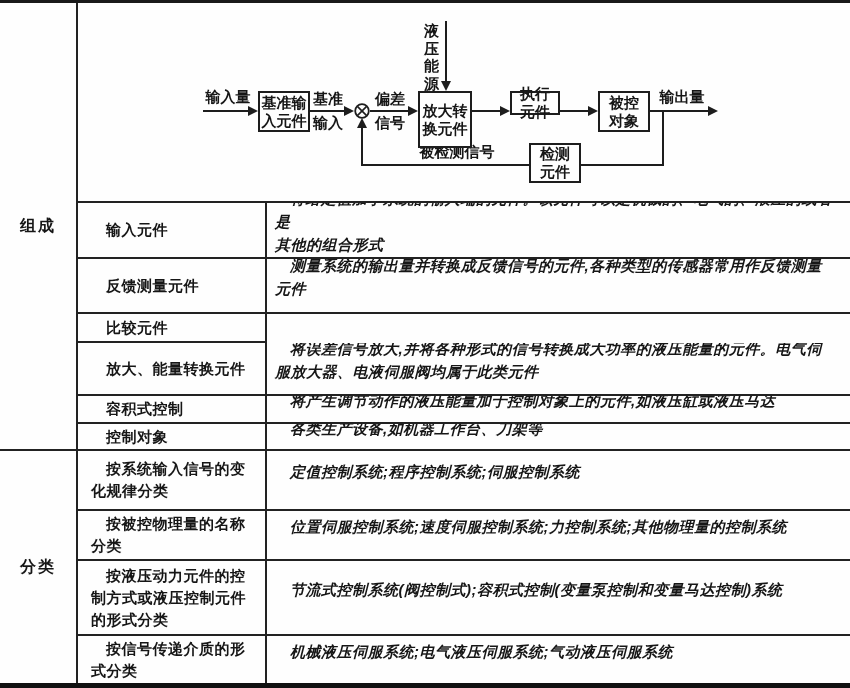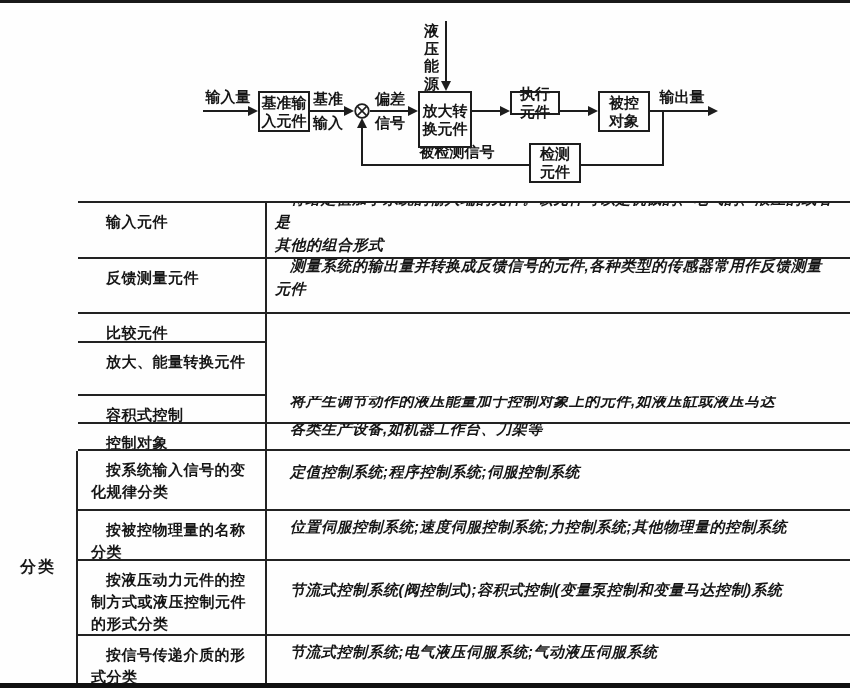--- a/index.html
+++ b/index.html
@@ -12,21 +12,21 @@
     display:grid; width:850px; height:688px; box-sizing:border-box;
     grid-template-columns:78px 189px 583px;
     grid-template-rows:200px 56px 55px 29px 53px 28px 27px 60px 50px 75px 47px;
     border-top:3px solid #1a1a1a; border-bottom:5px solid #111;
   }
   .c{box-sizing:border-box; overflow:hidden; background:transparent;}
   .b-r{border-right:2px solid #222;}
   .b-b{border-bottom:2px solid #222;}
   .sec{display:flex; align-items:center; justify-content:center;
        font-size:16px; font-weight:700; letter-spacing:2px;}
-  .term{display:flex; align-items:flex-start; padding:8px 6px 0 13px;}
+  .term{display:flex; align-items:center; padding:0 6px 0 13px;}
   .term p{margin:0; font-size:15px; font-weight:700; line-height:22px;
           text-indent:1em; white-space:pre-line; letter-spacing:0.5px;}
   .desc{display:flex; align-items:center; padding:0 10px 17px 8px;font-style:italic;}
   .desc p{margin:0; font-size:15px; font-weight:700; line-height:23px;
           text-indent:1em; white-space:pre-line; letter-spacing:0.5px;}
   
   .diag{position:relative;}
   .dbox{position:absolute; box-sizing:border-box; border:2px solid #1d1d1d; background:#fefefe;
         display:flex; align-items:center; justify-content:center; text-align:center;
         font-size:15px; font-weight:700; line-height:18px; white-space:pre-line; z-index:3;}
@@ -44,20 +44,23 @@
          border-left:5px solid transparent; border-right:5px solid transparent;
          border-bottom:10px solid #1d1d1d;}
   .sum{position:absolute; z-index:3;}
 </style>
 </head>
 <body>
 
 <div class="page">
   <div class="grid">
 
+    <div class="c sec b-r b-b" style="grid-area:1/1/8/2">
+      <span>组成</span>
+    </div>
     <div class="c sec b-r" style="grid-area:8/1/12/2">
       <span>分类</span>
     </div>
 
     <div class="c diag b-b" style="grid-area:1/2/2/4">
 
       <div class="hline" style="left:125px;top:107px;width:46px"></div>
       <div class="arr-r" style="left:170px;top:103px"></div>
 
       <div class="dlabel" style="left:126px;top:85px;width:48px;line-height:17px">输入量</div>
@@ -134,20 +137,24 @@
 元件</p>
       </div>
 
     <div class="c term b-r b-b" style="grid-area:4/2/5/3">
         <p>比较元件</p>
       </div>
 
     <div class="c term b-r b-b" style="grid-area:5/2/6/3">
         <p>放大、能量转换元件</p>
       </div>
+    <div class="c desc b-b" style="grid-area:5/3/6/4">
+        <p>将误差信号放大,并将各种形式的信号转换成大功率的液压能量的元件。电气伺
+服放大器、电液伺服阀均属于此类元件</p>
+      </div>
 
     <div class="c term b-r b-b" style="grid-area:6/2/7/3">
         <p>容积式控制</p>
       </div>
     <div class="c desc b-b" style="grid-area:6/3/7/4">
         <p>将产生调节动作的液压能量加于控制对象上的元件,如液压缸或液压马达</p>
       </div>
 
     <div class="c term b-r b-b" style="grid-area:7/2/8/3">
         <p>控制对象</p>
@@ -179,17 +186,17 @@
       </div>
     <div class="c desc b-b" style="grid-area:10/3/11/4">
         <p>节流式控制系统(阀控制式);容积式控制(变量泵控制和变量马达控制)系统</p>
       </div>
 
     <div class="c term b-r" style="grid-area:11/2/12/3">
         <p>按信号传递介质的形
 式分类</p>
       </div>
     <div class="c desc" style="grid-area:11/3/12/4">
-        <p>节流式控制系统;电气液压伺服系统;气动液压伺服系统</p>
+        <p>机械液压伺服系统;电气液压伺服系统;气动液压伺服系统</p>
       </div>
 
   </div>
 </div>
 
 </body></html>

